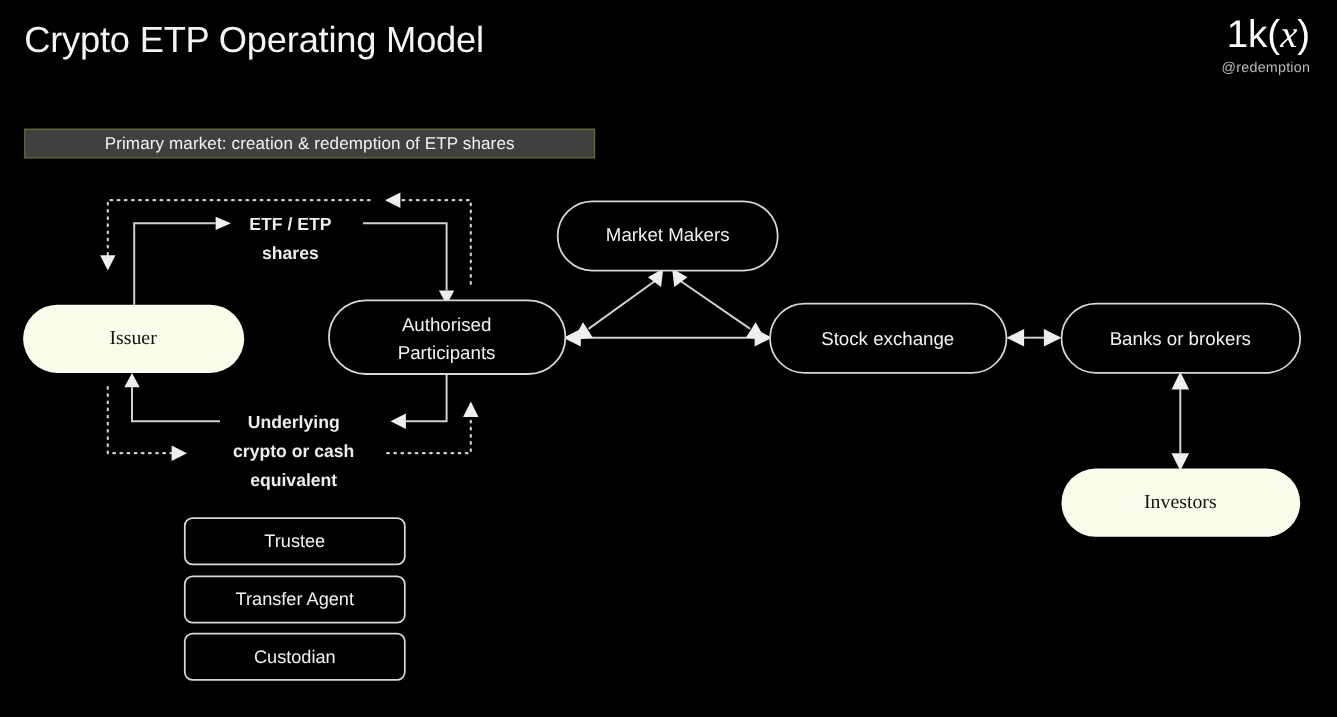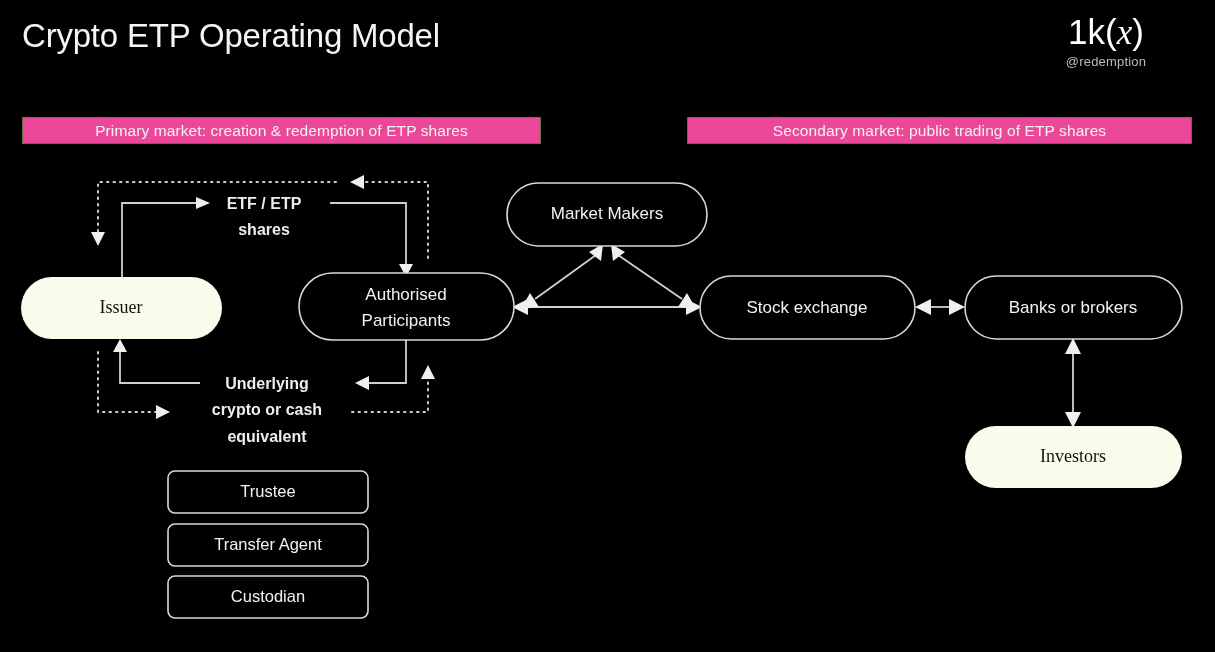--- a/index.html
+++ b/index.html
@@ -30,21 +30,21 @@
     font-size: 33px;
     font-weight: 500;
     color: #f4f4f4;
     letter-spacing: -0.2px;
     white-space: nowrap;
   }
   #brand {
     position: absolute;
     right: 24px;
     top: 12px;
-    text-align: center;
+    text-align: right;
     width: 170px;
   }
   #brand-logo {
     font-size: 35px;
     color: #ffffff;
     font-weight: 400;
     line-height: 40px;
     white-space: nowrap;
   }
   #brand-logo .ital {
@@ -57,21 +57,21 @@
     letter-spacing: 0.2px;
     line-height: 18px;
     white-space: nowrap;
   }
 
   
   .banner {
     position: absolute;
     box-sizing: border-box;
     border: 1.5px solid #6d6d38;
-    background: #ec4899;
+    background: #404040;
     color: #f2f2f2;
     font-size: 15.5px;
     display: flex;
     align-items: center;
     justify-content: center;
     height: 27px;
     letter-spacing: 0.1px;
     white-space: nowrap;
   }
   #banner-primary   { left: 22px;  top: 117px; width: 519px; }
@@ -140,21 +140,20 @@
 <div id="stage">
 
   <div id="page-title">Crypto ETP Operating Model</div>
 
   <div id="brand">
     <div id="brand-logo"><span>1k(</span><span class="ital">x</span><span>)</span></div>
     <div id="brand-handle">@redemption</div>
   </div>
 
   <div class="banner" id="banner-primary">Primary market: creation &amp; redemption of ETP shares</div>
-  <div class="banner" id="banner-secondary">Secondary market: public trading of ETP shares</div>
 
   <svg id="diagram" viewBox="0 0 1215 652">
 
     <g>
       <path class="edge-solid" d="M122,277 L122,203 L196,203"></path>
       <polygon class="head" points="196,197 210,203 196,209"></polygon>
       <path class="edge-solid" d="M330,203 L406,203 L406,264"></path>
       <polygon class="head" points="399,264 413,264 406,277"></polygon>
     </g>
 

